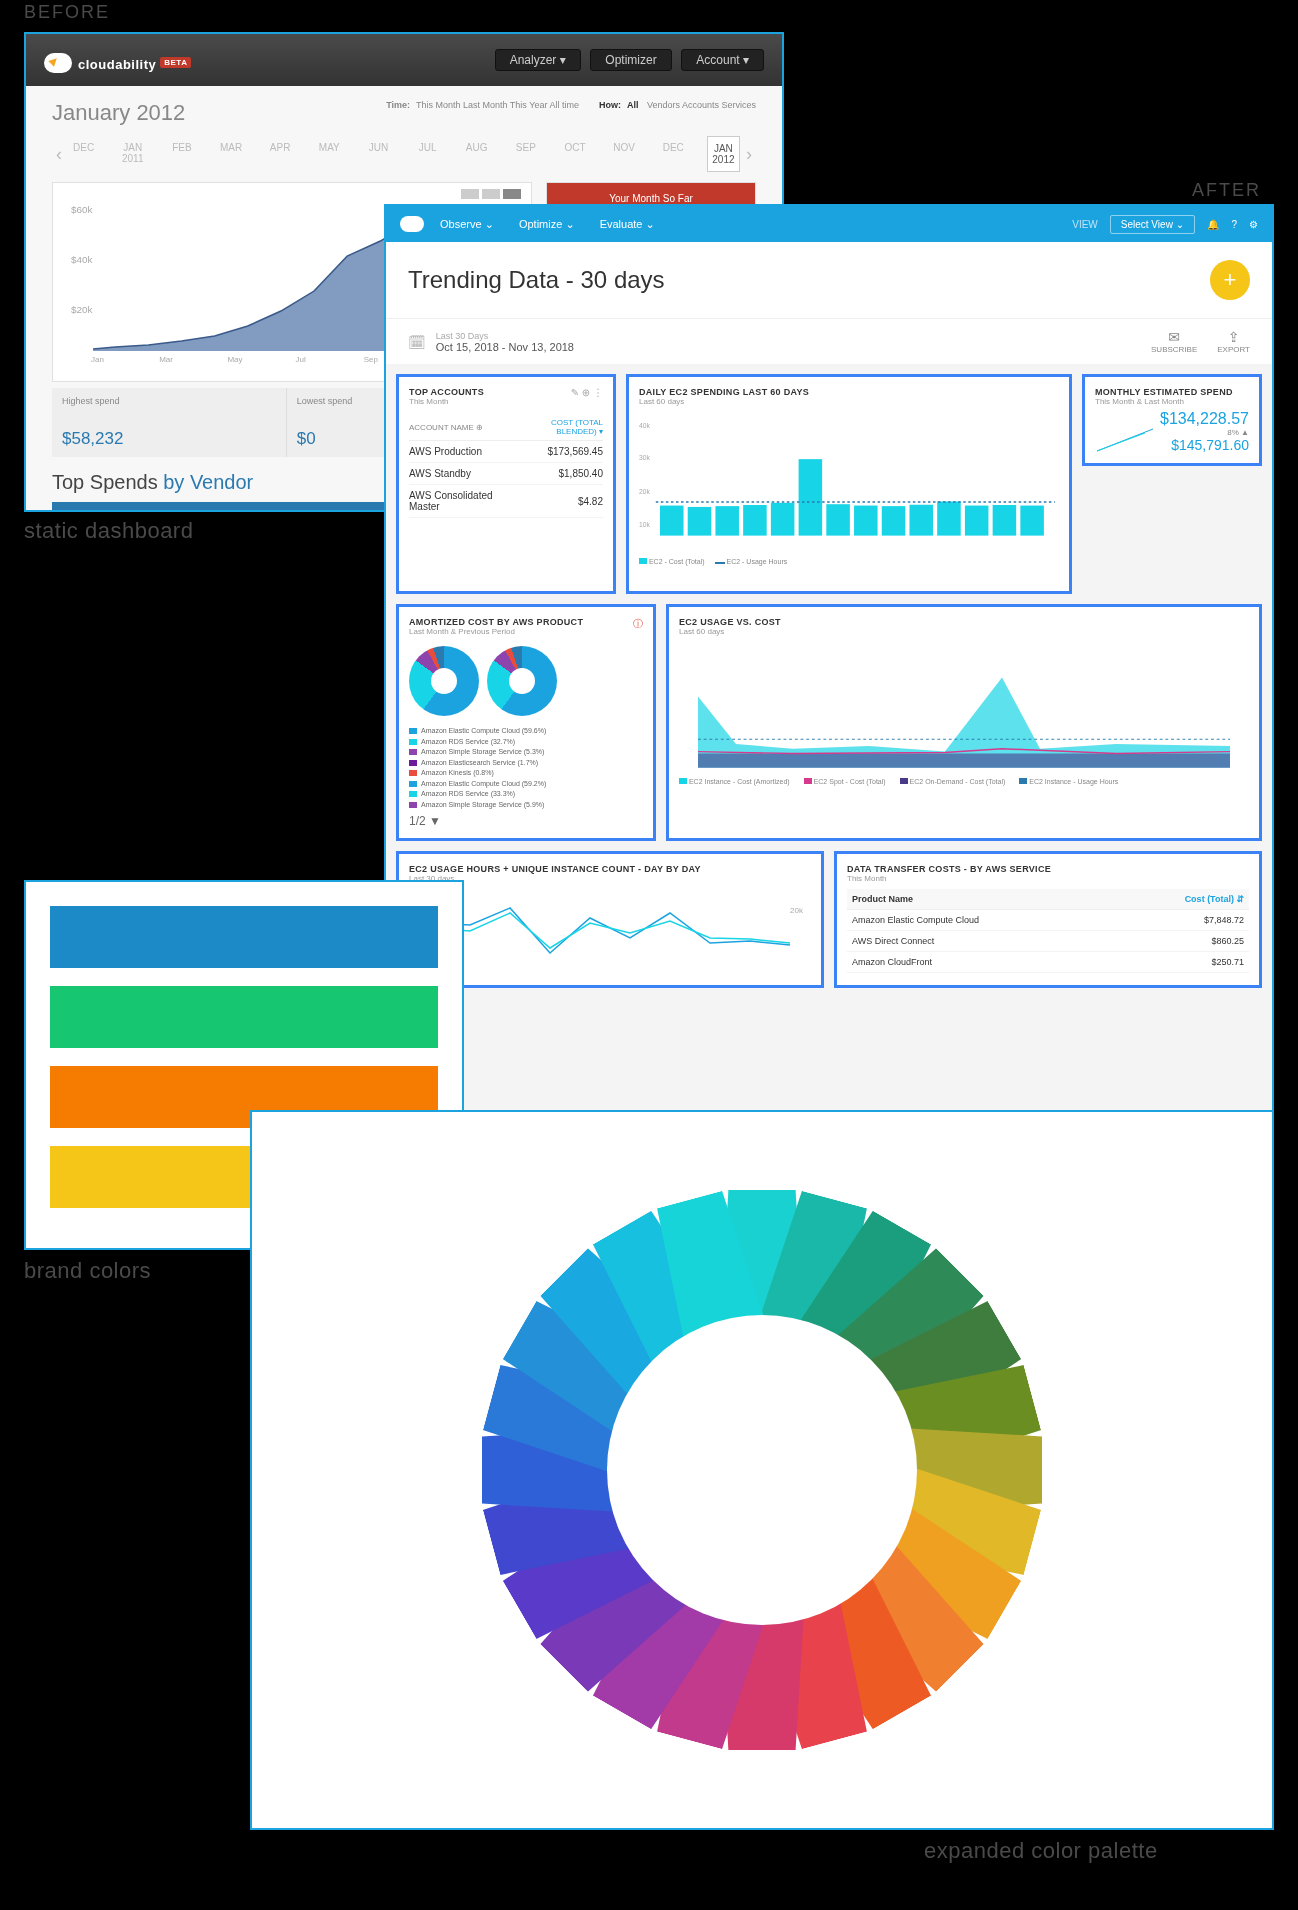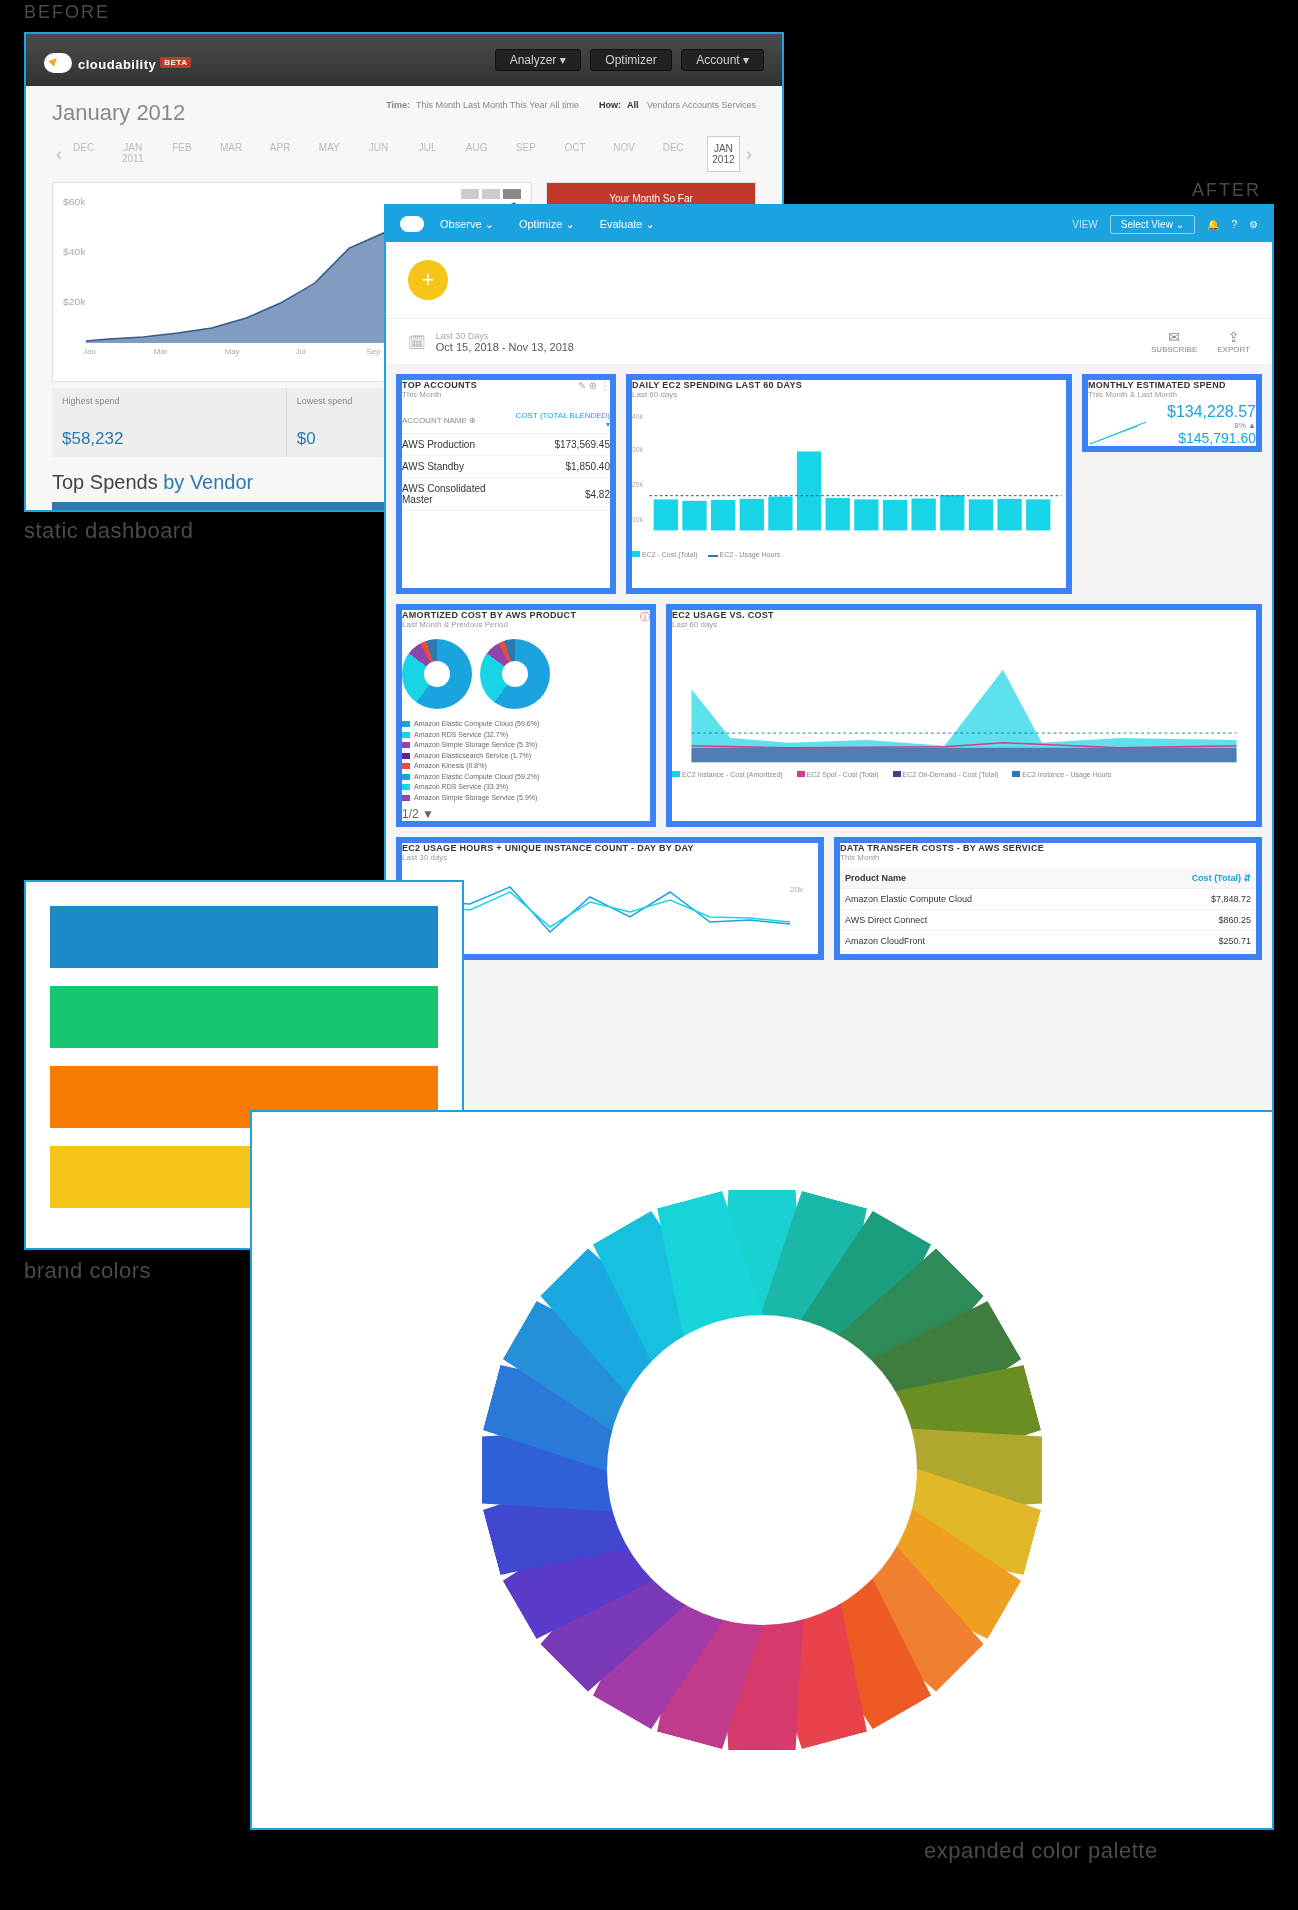--- a/index.html
+++ b/index.html
@@ -19,21 +19,21 @@
   #before .month{font-size:22px;color:#888;font-weight:300;}
   #before .how{float:right;font-size:9px;color:#888;}
   #before .how b{color:#333;margin-right:6px;}
   #before .time{float:right;font-size:9px;color:#888;margin-right:20px;}
   #before .time span{margin-left:6px;}
   #before .monthrow{clear:both;display:flex;align-items:center;margin-top:10px;gap:2px;}
   #before .monthrow .m{flex:1;text-align:center;font-size:10px;color:#bbb;padding:6px 0;}
   #before .monthrow .m.sel{border:1px solid #ccc;background:#fff;color:#555;}
   #before .monthrow .chev{color:#bbb;font-size:18px;padding:0 4px;}
   #before .main{display:flex;gap:14px;margin-top:10px;}
-  #before .chartbox{flex:1;background:#fff;border:1px solid #e0e0e0;padding:10px;height:200px;position:relative;}
+  #before .chartbox{flex:1;background:#fff;border:1px solid #e0e0e0;padding:18px;height:200px;position:relative;}
   #before svg.area{width:100%;height:150px;}
   #before .sofar{width:210px;background:#fff;border:1px solid #e0e0e0;}
   #before .sofar .red{background:#c0392b;color:#fff;text-align:center;padding:10px;}
   #before .sofar .red .lbl{font-size:10px;}
   #before .sofar .red .amt{font-size:26px;font-weight:bold;}
   #before .stats{display:flex;margin-top:6px;background:#eee;}
   #before .stats>div{flex:1;padding:8px 10px;font-size:9px;color:#888;border-right:1px solid #ddd;}
   #before .stats .v{font-size:17px;color:#2a7ab0;margin-top:23px;}
   #before h3.topspends{margin-top:14px;font-size:20px;font-weight:400;color:#444;}
   #before h3.topspends .by{color:#2a7ab0;}
@@ -50,21 +50,21 @@
   #after .topbar .viewsel{border:1px solid rgba(255,255,255,.5);padding:3px 10px;border-radius:2px;}
   #after .hdr{background:#fff;padding:18px 22px;display:flex;align-items:center;}
   #after .hdr h1{font-size:24px;font-weight:400;flex:1;}
   #after .hdr .fab{width:40px;height:40px;border-radius:50%;background:#f5c518;color:#fff;font-size:22px;display:flex;align-items:center;justify-content:center;}
   #after .subhdr{background:#fff;border-top:1px solid #eee;padding:10px 22px;display:flex;align-items:center;font-size:11px;color:#555;}
   #after .subhdr .cal{color:#aaa;margin-right:10px;font-size:14px;}
   #after .subhdr .range small{display:block;color:#aaa;font-size:9px;}
   #after .subhdr .actions{margin-left:auto;display:flex;gap:20px;text-align:center;color:#888;font-size:8px;}
   #after .subhdr .actions .ic{font-size:14px;display:block;}
   #after .grid{display:grid;grid-template-columns:220px 1fr 180px;gap:10px;padding:10px;}
-  #after .card{background:#fff;border:6px solid #3b82f6;}
+  #after .card{background:#fff;border:3px solid #3b82f6;padding:10px;}
   #after .card .t{font-size:9px;color:#333;font-weight:600;text-transform:uppercase;letter-spacing:.3px;}
   #after .card .st{font-size:8px;color:#999;}
   #after .tops table{width:100%;font-size:10px;margin-top:8px;border-collapse:collapse;}
   #after .tops th{text-align:left;font-size:8px;color:#888;font-weight:normal;padding:4px 0;border-bottom:1px solid #eee;}
   #after .tops th.r,.tops td.r{text-align:right;}
   #after .tops th.r{color:#1ba3e0;text-align:right;}
   #after .tops td{padding:5px 0;border-bottom:1px solid #f3f3f3;}
   #after .minicard .big{color:#1ba3e0;font-size:16px;text-align:right;margin-top:4px;}
   #after .minicard .big2{color:#1ba3e0;font-size:14px;text-align:right;}
   #after .minicard .pct{font-size:8px;color:#888;text-align:right;}
@@ -199,20 +199,21 @@
     </div>
     <div class="right2">
       <span style="opacity:.7">VIEW</span>
       <span class="viewsel">Select View ⌄</span>
       <span>🔔</span>
       <span>?</span>
       <span>⚙</span>
     </div>
   </div>
   <div class="hdr">
+    <h1>Trending Data - 30 days</h1>
     <div class="fab">+</div>
   </div>
   <div class="subhdr">
     <span class="cal">🗓</span>
     <div class="range"><small>Last 30 Days</small><span>Oct 15, 2018 - Nov 13, 2018</span></div>
     <div class="actions">
       <div><span class="ic">✉</span><span>SUBSCRIBE</span></div>
       <div><span class="ic">⇪</span><span>EXPORT</span></div>
     </div>
   </div>

